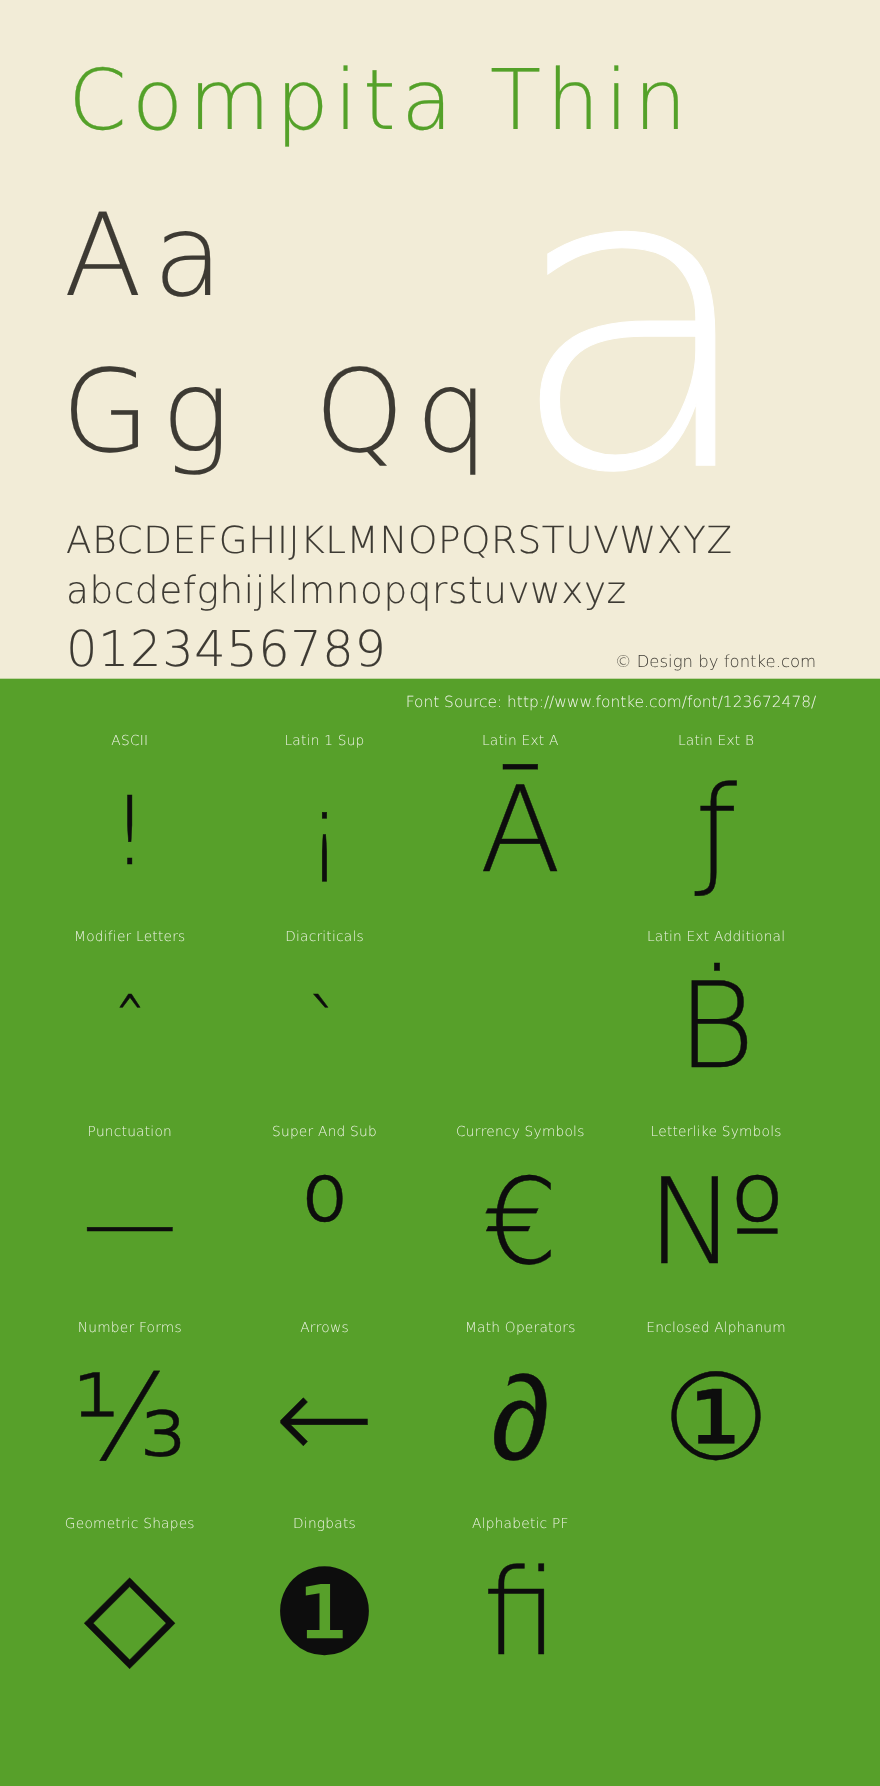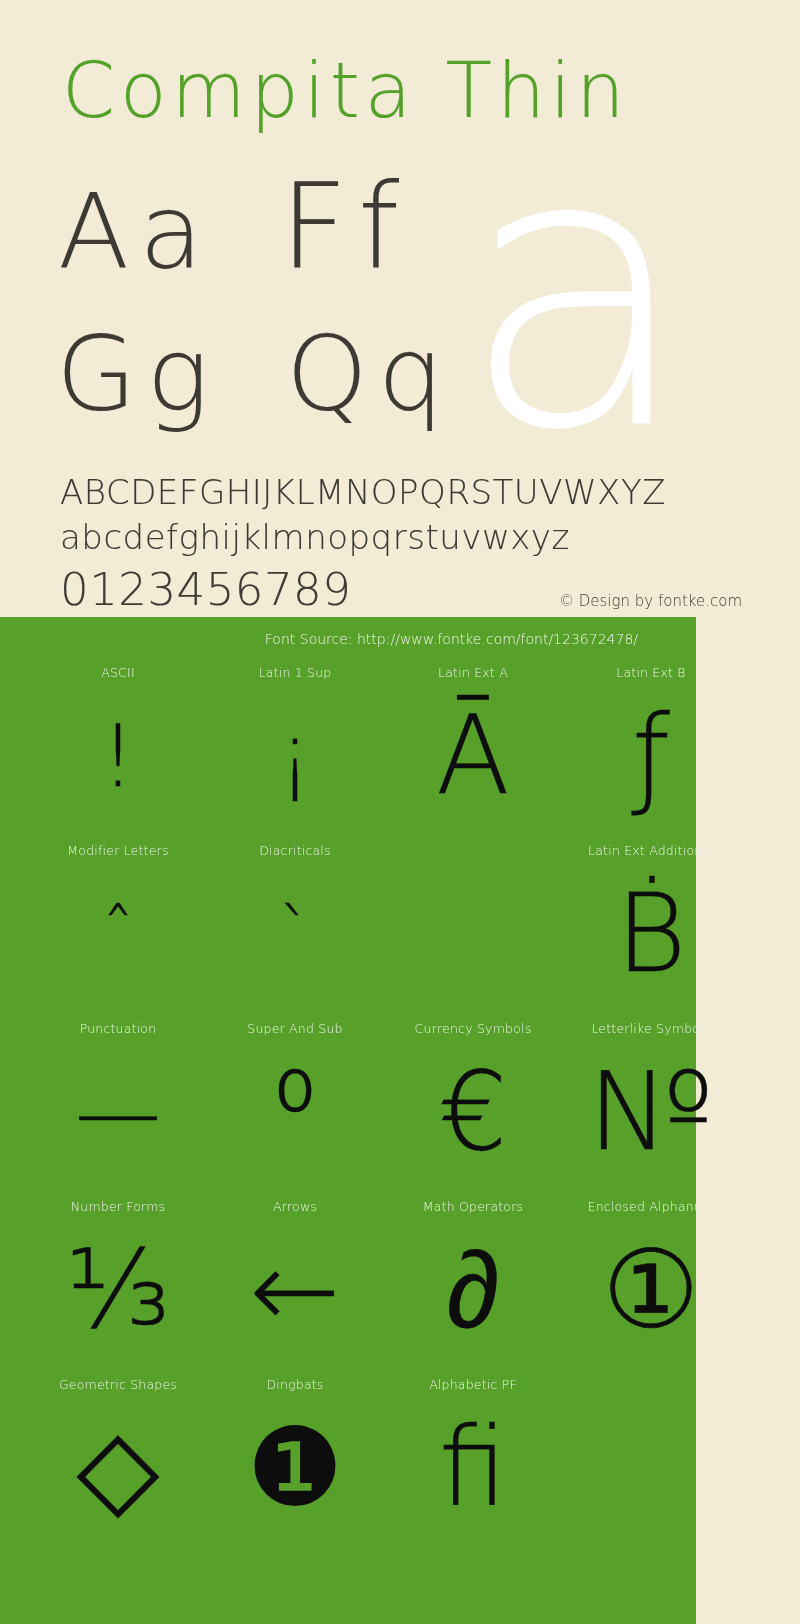--- a/index.html
+++ b/index.html
@@ -114,21 +114,21 @@
     font-size: 15px;
     color: #3d3a33;
     white-space: nowrap;
   }
 
   
   .green-panel {
     position: absolute;
     left: 0;
     top: 617px;
-    width: 696px;
+    width: 800px;
     height: 1007px;
     background: #57a02a;
   }
 
   .font-source {
     position: absolute;
     right: 58px;
     top: 14px;
     font-family: "DejaVu Sans", sans-serif;
     font-weight: 300;
@@ -207,21 +207,20 @@
 <body>
 
 <div class="specimen-page">
 
   <div class="top-panel">
 
     <div class="font-title">Compita Thin</div>
 
     <div class="glyph-showcase">
       <div class="glyph-pair gp-aa">Aa</div>
-      <div class="glyph-pair gp-ff">Ff</div>
       <div class="glyph-pair gp-gg">Gg</div>
       <div class="glyph-pair gp-qq">Qq</div>
       <div class="giant-glyph">a</div>
     </div>
 
     <div class="alphabet-block">
       <div class="alpha-row alpha-upper">ABCDEFGHIJKLMNOPQRSTUVWXYZ</div>
       <div class="alpha-row alpha-lower">abcdefghijklmnopqrstuvwxyz</div>
       <div class="alpha-row alpha-digits">0123456789</div>
     </div>

